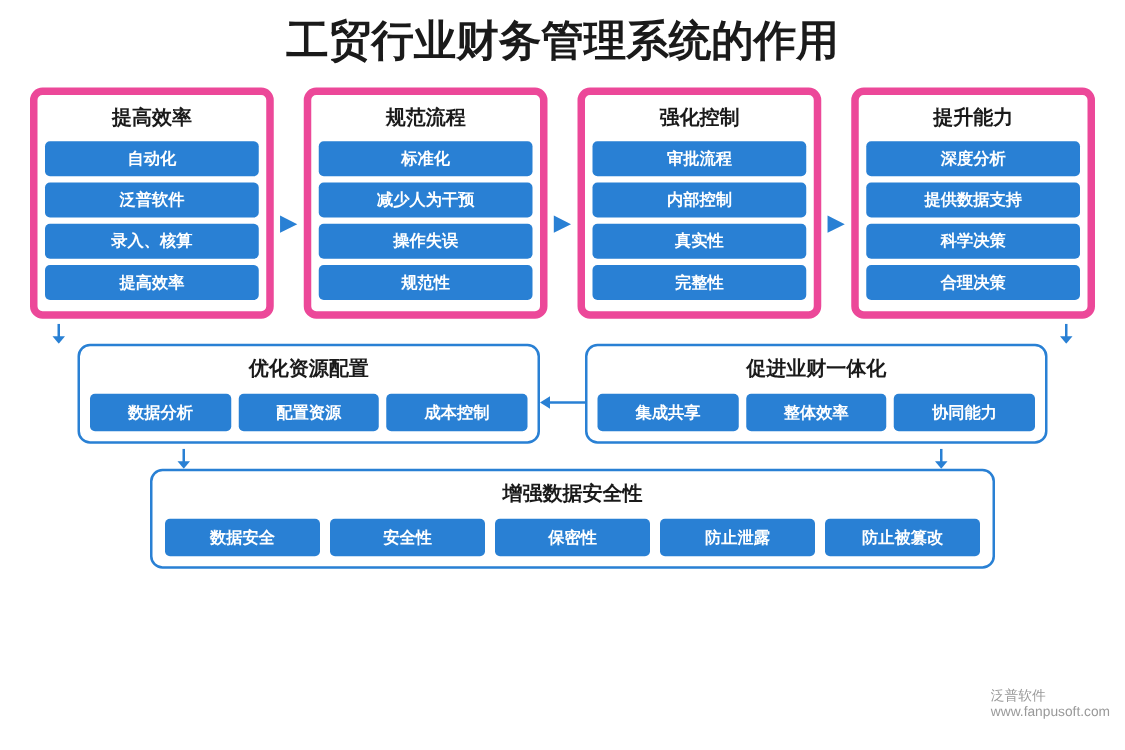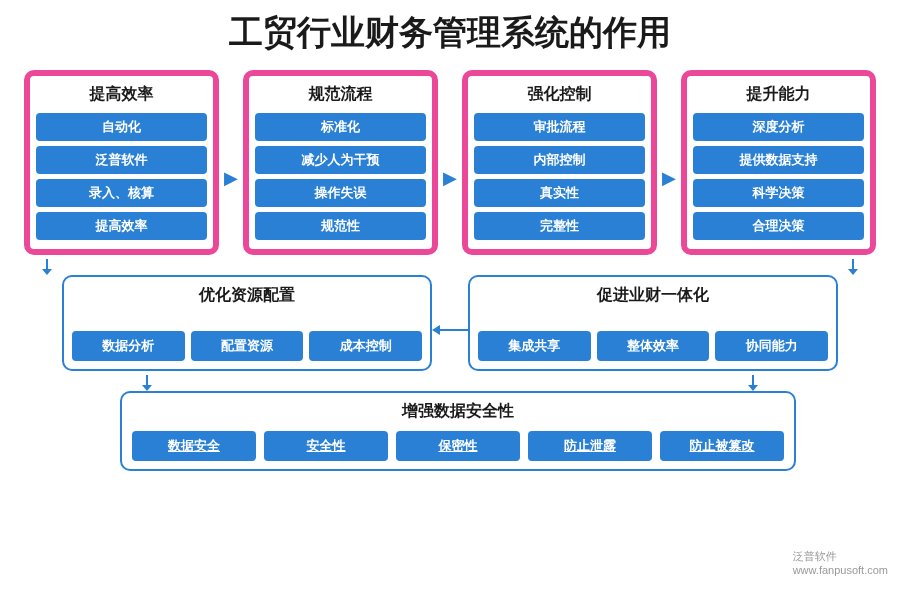--- a/index.html
+++ b/index.html
@@ -100,21 +100,20 @@
 
     .mid-item {
       background: #2980d4;
       color: white;
       font-size: 13px;
       font-weight: bold;
       text-align: center;
       border-radius: 4px;
       padding: 6px 0;
       flex: 1;
-      margin-top: 16px;
     }
 
     .bottom-box {
       background: #fff;
       border: 2px solid #2980d4;
       border-radius: 10px;
       padding: 8px 10px;
       display: flex;
       flex-direction: column;
       align-items: center;
@@ -132,21 +131,20 @@
 
     .bottom-item {
       background: #2980d4;
       color: white;
       font-size: 13px;
       font-weight: bold;
       text-align: center;
       border-radius: 4px;
       padding: 6px 0;
       flex: 1;
-      text-decoration: underline;
     }
 
     
     .layout {
       display: flex;
       flex-direction: column;
       align-items: center;
       width: 860px;
       gap: 0;
     }

